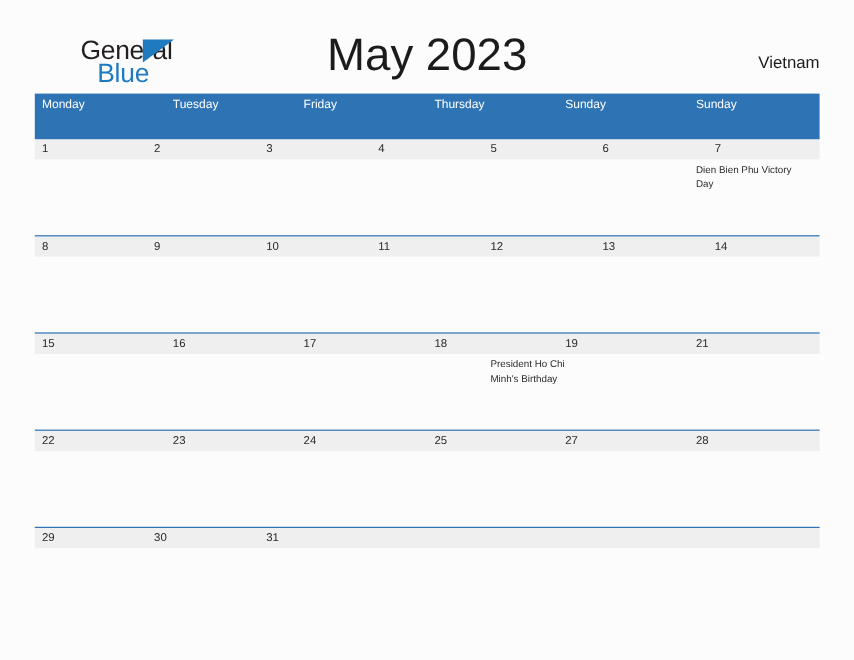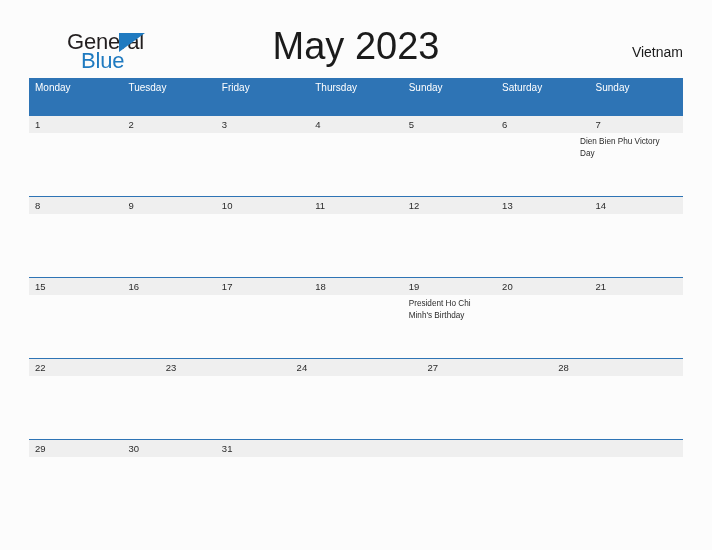--- a/index.html
+++ b/index.html
@@ -180,21 +180,20 @@
   </div>
 
   <div class="calendar">
 
     <div class="dow-row">
       <div class="dow">Monday</div>
       <div class="dow">Tuesday</div>
       <div class="dow">Friday</div>
       <div class="dow">Thursday</div>
       <div class="dow">Sunday</div>
-      <div class="dow">Saturday</div>
       <div class="dow">Sunday</div>
     </div>
 
     <div class="week">
       <div class="week-nums">
         <div class="daynum">1</div>
         <div class="daynum">2</div>
         <div class="daynum">3</div>
         <div class="daynum">4</div>
         <div class="daynum">5</div>
@@ -258,21 +257,20 @@
       </div>
     </div>
 
     <div class="week">
       <div class="week-nums">
         <div class="daynum">15</div>
         <div class="daynum">16</div>
         <div class="daynum">17</div>
         <div class="daynum">18</div>
         <div class="daynum">19</div>
-        <div class="daynum">20</div>
         <div class="daynum">21</div>
       </div>
       <div class="week-body">
         <div class="event-cell">
             <div class="event"></div>
           </div>
         <div class="event-cell">
             <div class="event"></div>
           </div>
         <div class="event-cell">
@@ -291,20 +289,21 @@
             <div class="event"></div>
           </div>
       </div>
     </div>
 
     <div class="week">
       <div class="week-nums">
         <div class="daynum">22</div>
         <div class="daynum">23</div>
         <div class="daynum">24</div>
+        <div class="daynum">25</div>
         <div class="daynum">27</div>
         <div class="daynum">28</div>
       </div>
       <div class="week-body">
         <div class="event-cell">
             <div class="event"></div>
           </div>
         <div class="event-cell">
             <div class="event"></div>
           </div>

